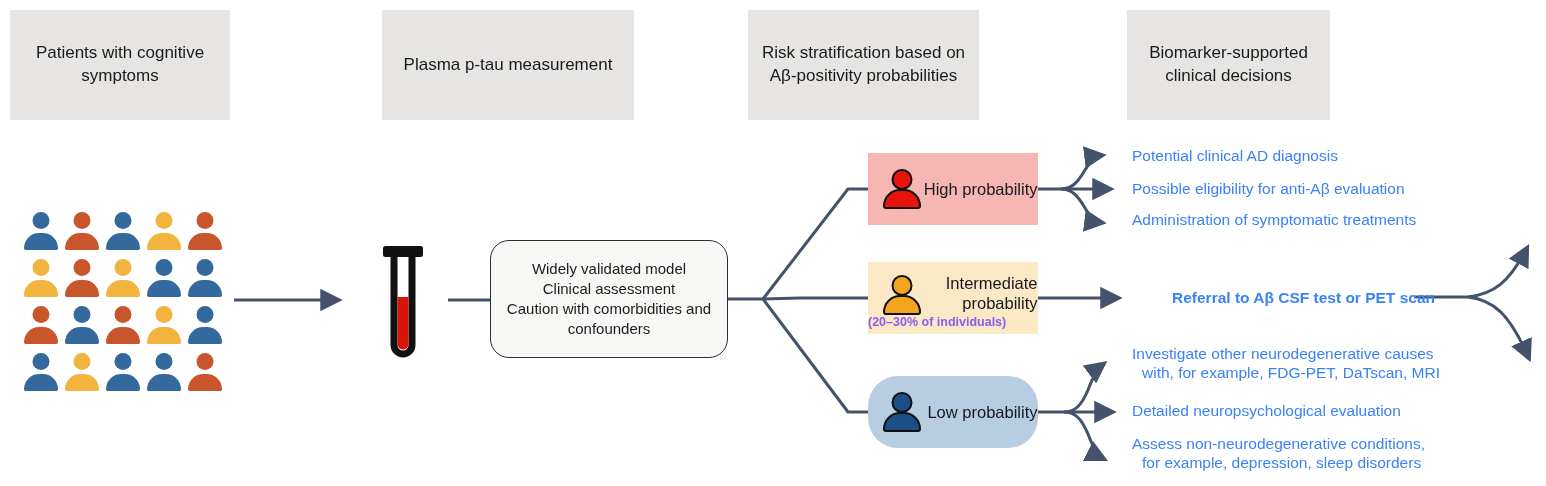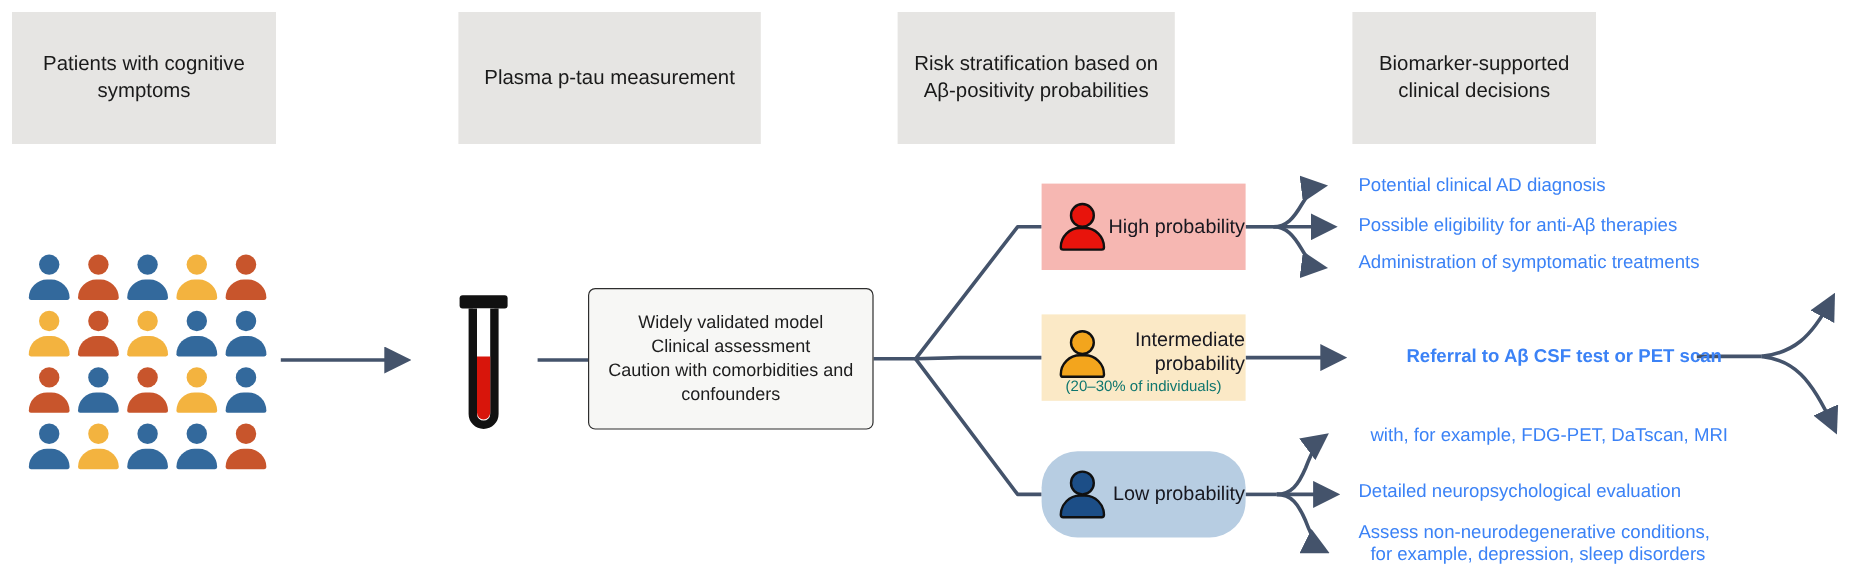--- a/index.html
+++ b/index.html
@@ -26,30 +26,30 @@
           border-radius:17px 17px 2px 2px;background:var(--c,#888);}
 
   
   .person.outlined{width:38px;height:40px;}
   .person.outlined .p-head{width:17px;height:17px;border:2px solid #101010;box-sizing:content-box;}
   .person.outlined .p-body{width:34px;height:16px;left:0;border:2px solid #101010;
           border-radius:17px 17px 3px 3px;box-sizing:content-box;}
 
   
   .model-box{position:absolute;left:490px;top:240px;width:238px;height:118px;box-sizing:border-box;
-       background:var(--c,#f7f7f5);border:1.4px solid #2e2e2e;border-radius:6px;
+       background:var(--c,#f7f7f5);border:1.4px solid #2e2e2e;border-radius:19px;
        display:flex;flex-direction:column;align-items:center;justify-content:center;
        text-align:center;font-size:15px;line-height:1.32;padding:6px 10px;}
 
   
   .prob-box{position:absolute;left:868px;width:170px;height:72px;background:var(--c,#eee);
        display:flex;align-items:center;box-sizing:border-box;padding-left:15px;}
   .prob-label{flex:1;text-align:right;font-size:16.5px;line-height:1.22;color:#17171f;
        max-width:116px;margin:0 auto;}
-  .prob-sub{position:absolute;left:0;right:0;bottom:5px;text-align:center;font-size:12.5px;color:#0f766e;}
+  .prob-sub{position:absolute;left:0;right:0;bottom:5px;font-size:12.5px;color:#8b5cf6;font-weight:bold;}
   .prob-box.has-sub{align-items:flex-start;padding-top:9px;}
 
   
   .outcome{position:absolute;transform:translateY(-50%);font-size:15.5px;line-height:19px;
        color:#3b82f6;white-space:nowrap;}
   .outcome .l2{padding-left:10px;}
 
   
   .tube{position:absolute;left:381px;top:242px;}
 </style>
@@ -217,31 +217,32 @@
       <span class="p-head"></span>
         <span class="p-body"></span>
     </span>
     <span class="prob-label">Low probability</span>
   </div>
 
   <div class="outcome" style="left:1132px;top:155px;">
     <div>Potential clinical AD diagnosis</div>
   </div>
   <div class="outcome" style="left:1132px;top:188px;">
-    <div>Possible eligibility for anti-Aβ therapies</div>
+    <div>Possible eligibility for anti-Aβ evaluation</div>
   </div>
   <div class="outcome" style="left:1132px;top:219px;">
     <div>Administration of symptomatic treatments</div>
   </div>
 
   <div class="outcome" style="left:1172px;top:297px;font-weight:bold;">
     <div>Referral to Aβ CSF test or PET scan</div>
   </div>
 
   <div class="outcome" style="left:1132px;top:363px;">
+    <div>Investigate other neurodegenerative causes</div>
     <div class="l2">with, for example, FDG-PET, DaTscan, MRI</div>
   </div>
   <div class="outcome" style="left:1132px;top:410px;">
     <div>Detailed neuropsychological evaluation</div>
   </div>
   <div class="outcome" style="left:1132px;top:453px;">
     <div>Assess non-neurodegenerative conditions,</div>
     <div class="l2">for example, depression, sleep disorders</div>
   </div>
 

